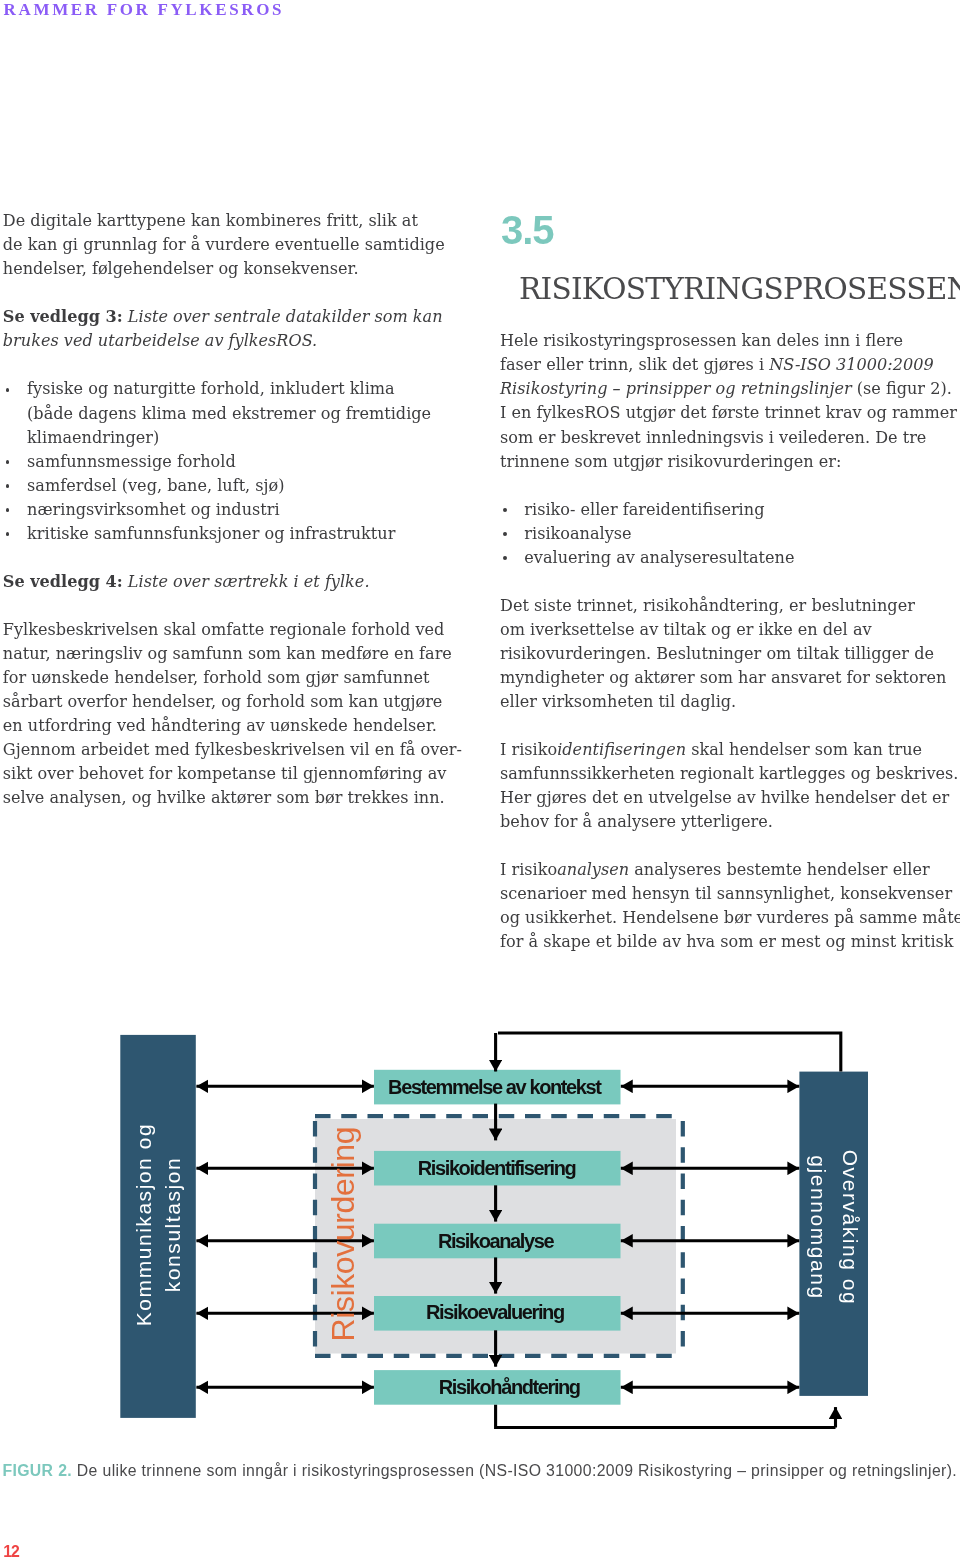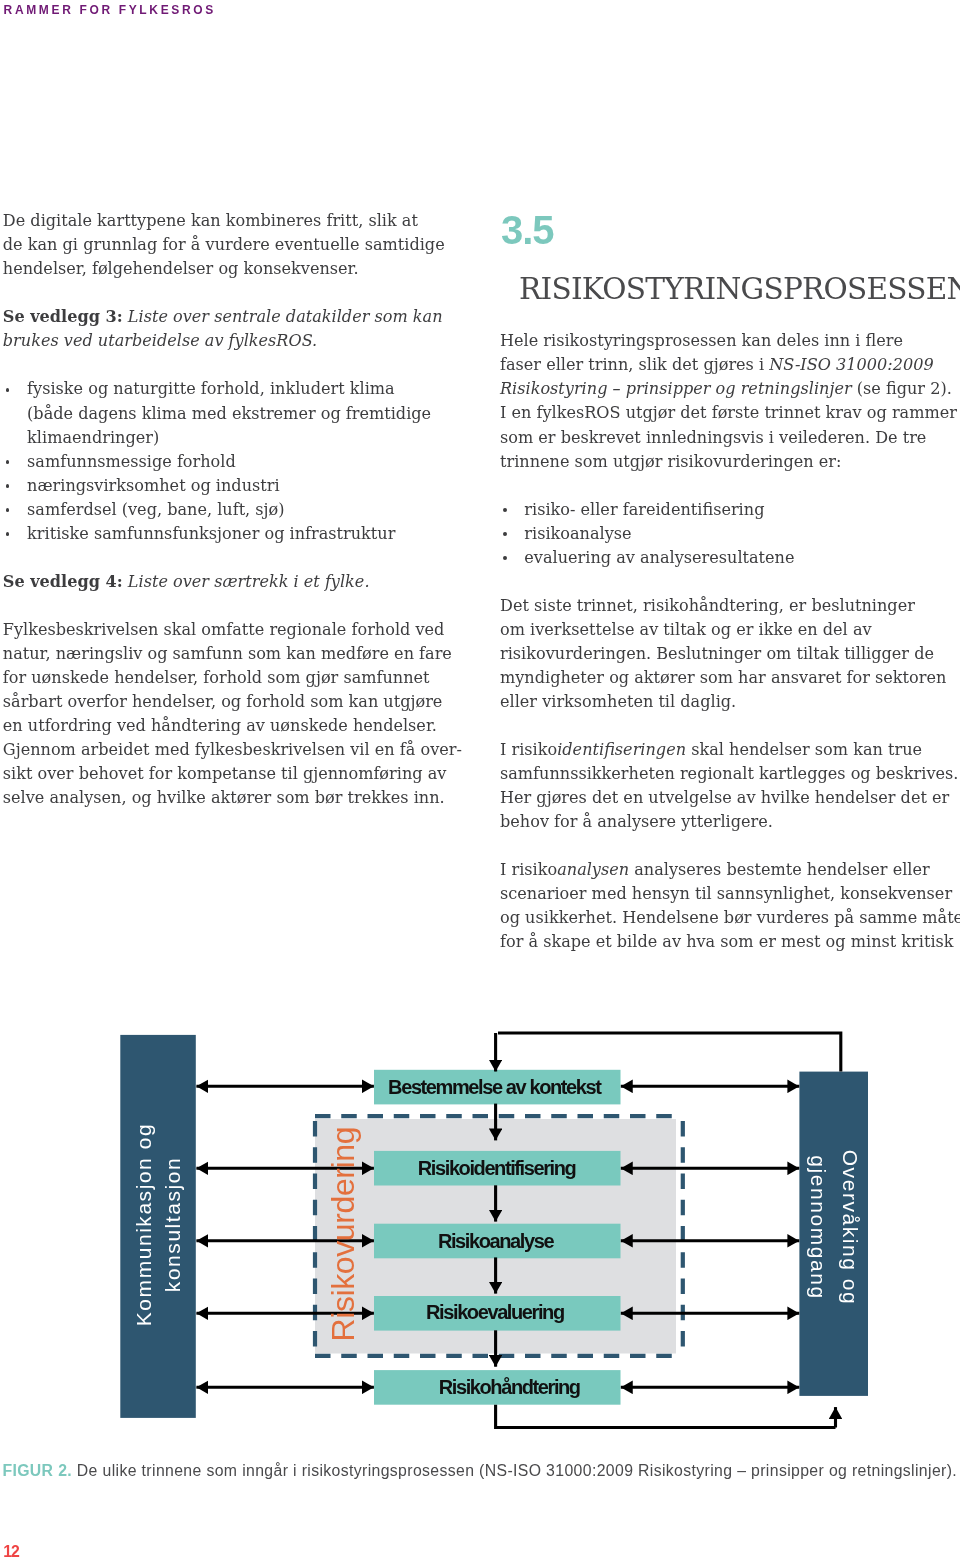--- a/index.html
+++ b/index.html
@@ -2,22 +2,22 @@
 <html><head>
 <meta charset="utf-8">
 <title>Rammer for fylkesROS</title>
 <style>
   html,body{margin:0;padding:0;}
   body{width:960px;height:1558px;background:#fff;font-family:"Liberation Serif",serif;
        -webkit-font-smoothing:antialiased;position:relative;overflow:hidden;}
   .page{position:absolute;inset:0;}
 
   
-  .runhead{position:absolute;left:3.6px;top:1.5px;font-family:Liberation Sans, sans-serif;
-           font-weight:bold;font-size:12px;letter-spacing:2.65px;color:#701a75;line-height:16px;}
+  .runhead{position:absolute;left:3.6px;top:1.5px;font-family:Liberation Serif, serif;
+           font-weight:bold;font-size:17px;letter-spacing:2.65px;color:#8b5cf6;line-height:16px;}
 
   
   .col{position:absolute;font-family:"DejaVu Serif",serif;
        font-size:16.1px;line-height:24.03px;color:#3d3d3f;}
   .col-left{left:2.8px;top:209.3px;width:470px;}
   .col-right{left:500px;top:329.4px;width:470px;}
   .col p{margin:0 0 24.03px 0;white-space:pre-line;}
   .col p.tight{margin-bottom:0;}
   .col b{font-weight:bold;}
   .col i{font-style:italic;}
@@ -64,22 +64,22 @@
     <p>De digitale karttypene kan kombineres fritt, slik at
 de kan gi grunnlag for å vurdere eventuelle samtidige
 hendelser, følgehendelser og konsekvenser.</p>
     <p><b>Se vedlegg 3:</b><i> Liste over sentrale datakilder som kan
 brukes ved utarbeidelse av fylkesROS.</i></p>
     <ul>
         <li>fysiske og naturgitte forhold, inkludert klima
 (både dagens klima med ekstremer og fremtidige
 klimaendringer)</li>
         <li>samfunnsmessige forhold</li>
+        <li>samferdsel (veg, bane, luft, sjø)</li>
         <li>næringsvirksomhet og industri</li>
-        <li>samferdsel (veg, bane, luft, sjø)</li>
         <li>kritiske samfunnsfunksjoner og infrastruktur</li>
       </ul>
     <p><b>Se vedlegg 4:</b><i> Liste over særtrekk i et fylke.</i></p>
     <p class="tight">Fylkesbeskrivelsen skal omfatte regionale forhold ved
 natur, næringsliv og samfunn som kan medføre en fare
 for uønskede hendelser, forhold som gjør samfunnet
 sårbart overfor hendelser, og forhold som kan utgjøre
 en utfordring ved håndtering av uønskede hendelser.
 Gjennom arbeidet med fylkesbeskrivelsen vil en få over-
 sikt over behovet for kompetanse til gjennomføring av

